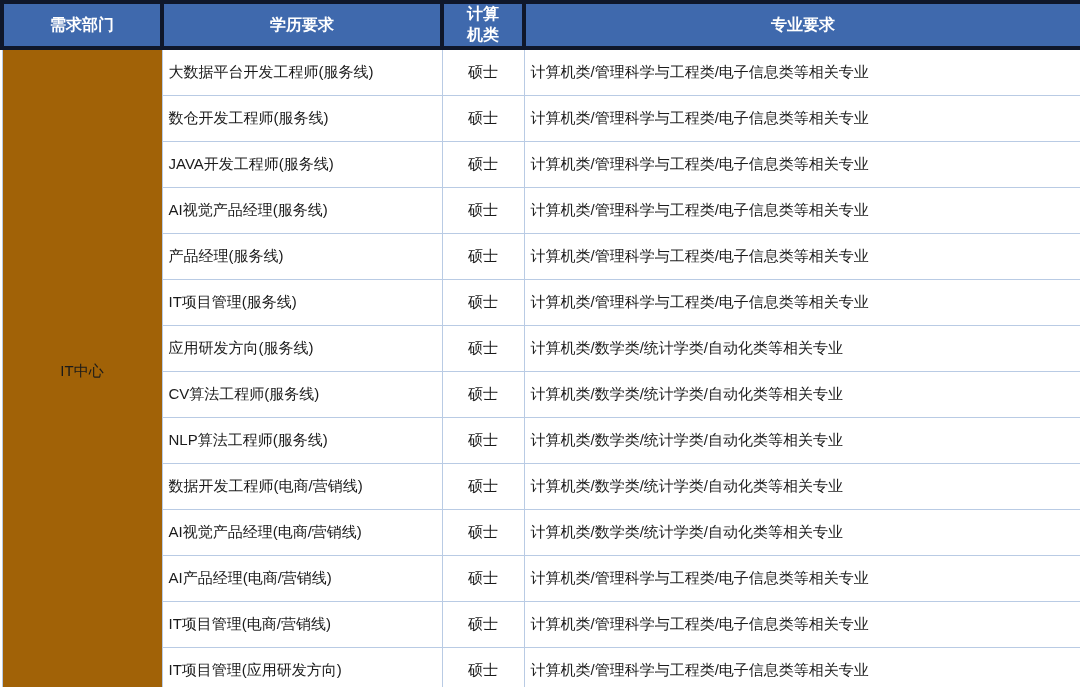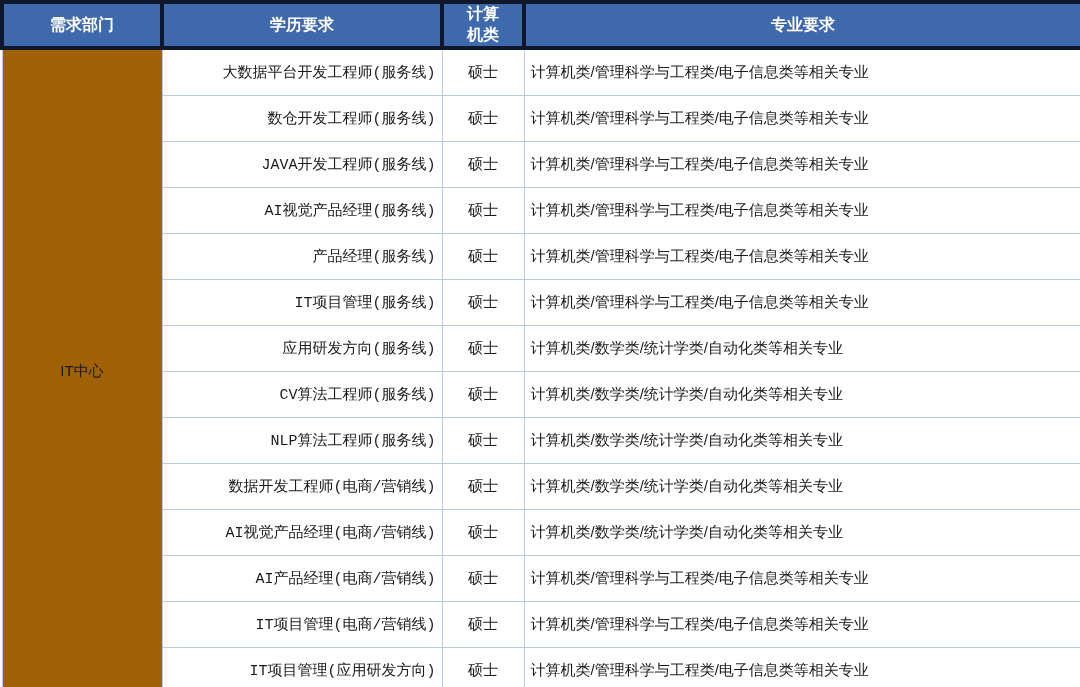--- a/index.html
+++ b/index.html
@@ -39,22 +39,21 @@
     color: #1a1a1a;
   }
   td.dept-cell {
     text-align: center;
     font-size: 15px;
     background: #a16207;
     border-left: 1px solid #ffffff;
     border-bottom: 1px solid #ffffff;
   }
   td.dir-cell {
-    text-align: right;
-    font-family: Liberation Mono, monospace;
+    text-align: left;
   }
   td.edu-cell {
     text-align: center;
   }
   td.major-cell {
     text-align: left;
     padding-left: 12px;
     border-right: 1px solid #ffffff;
   }
   tr.row-last td.dir-cell,

